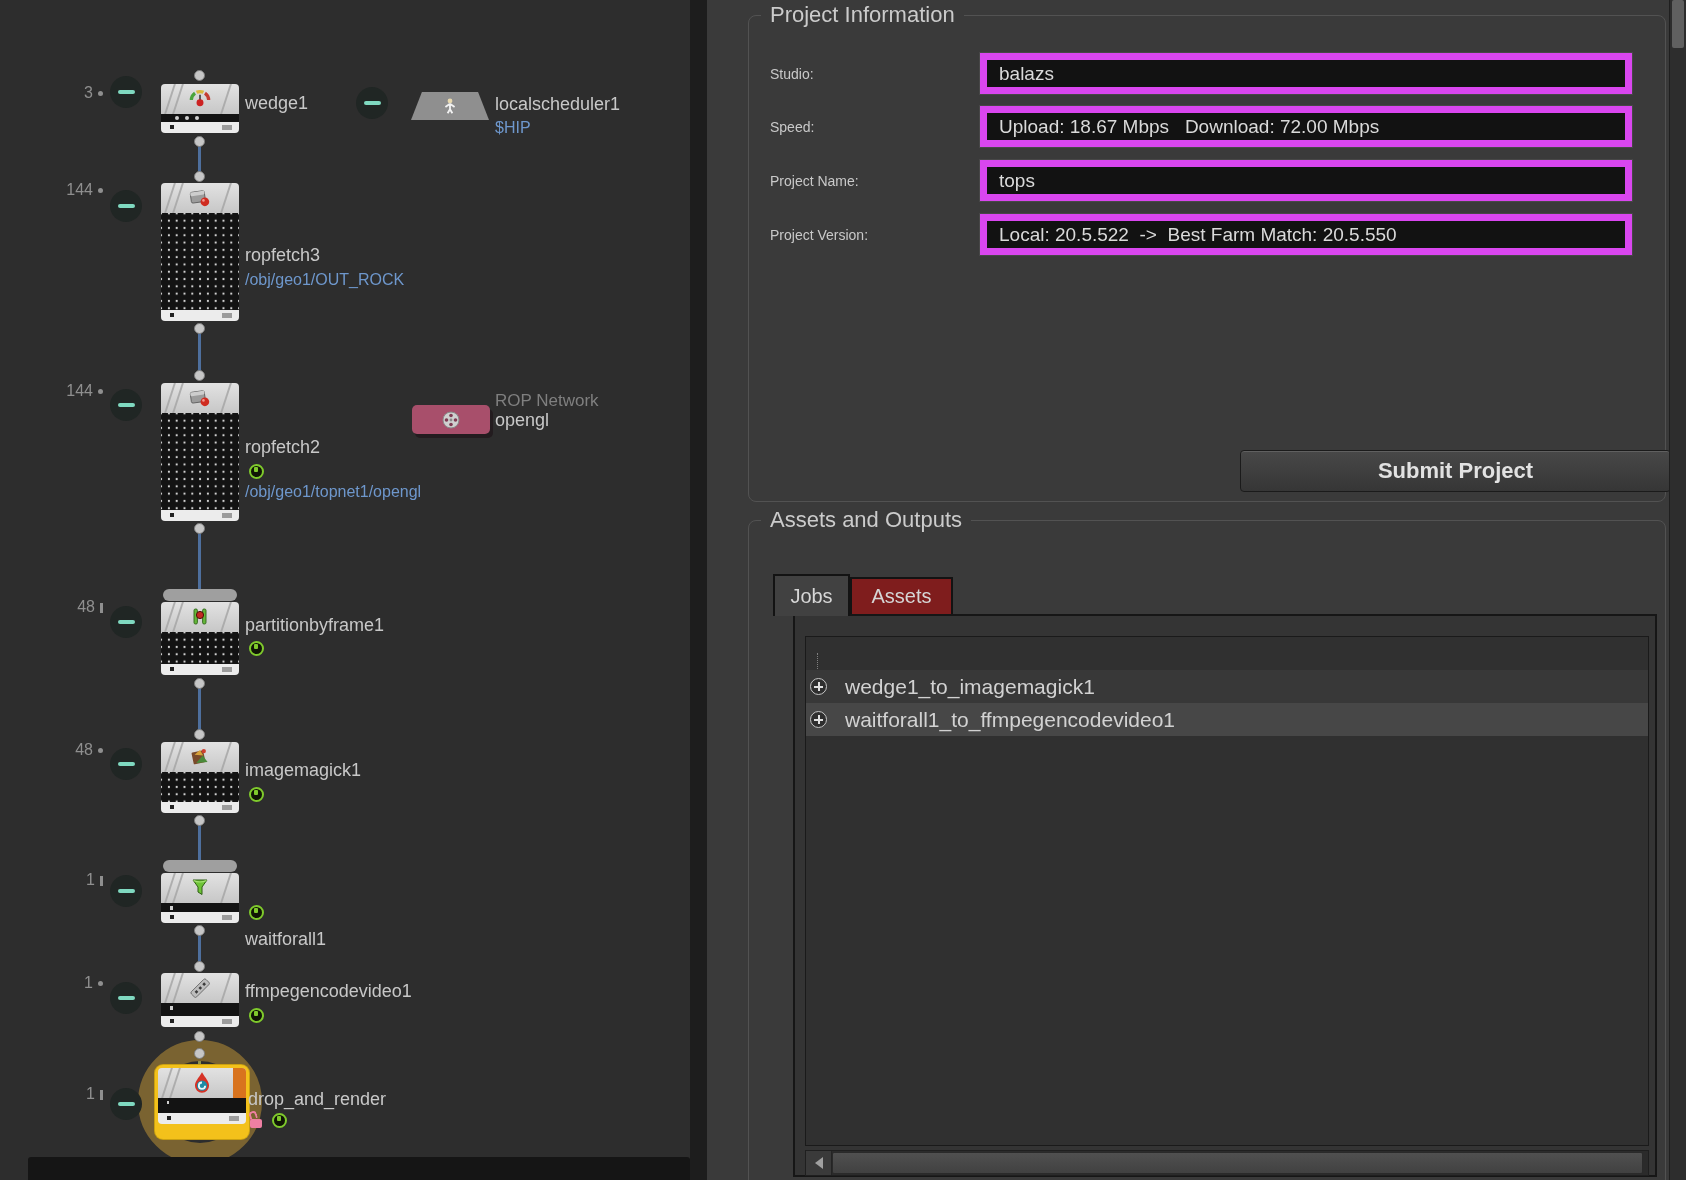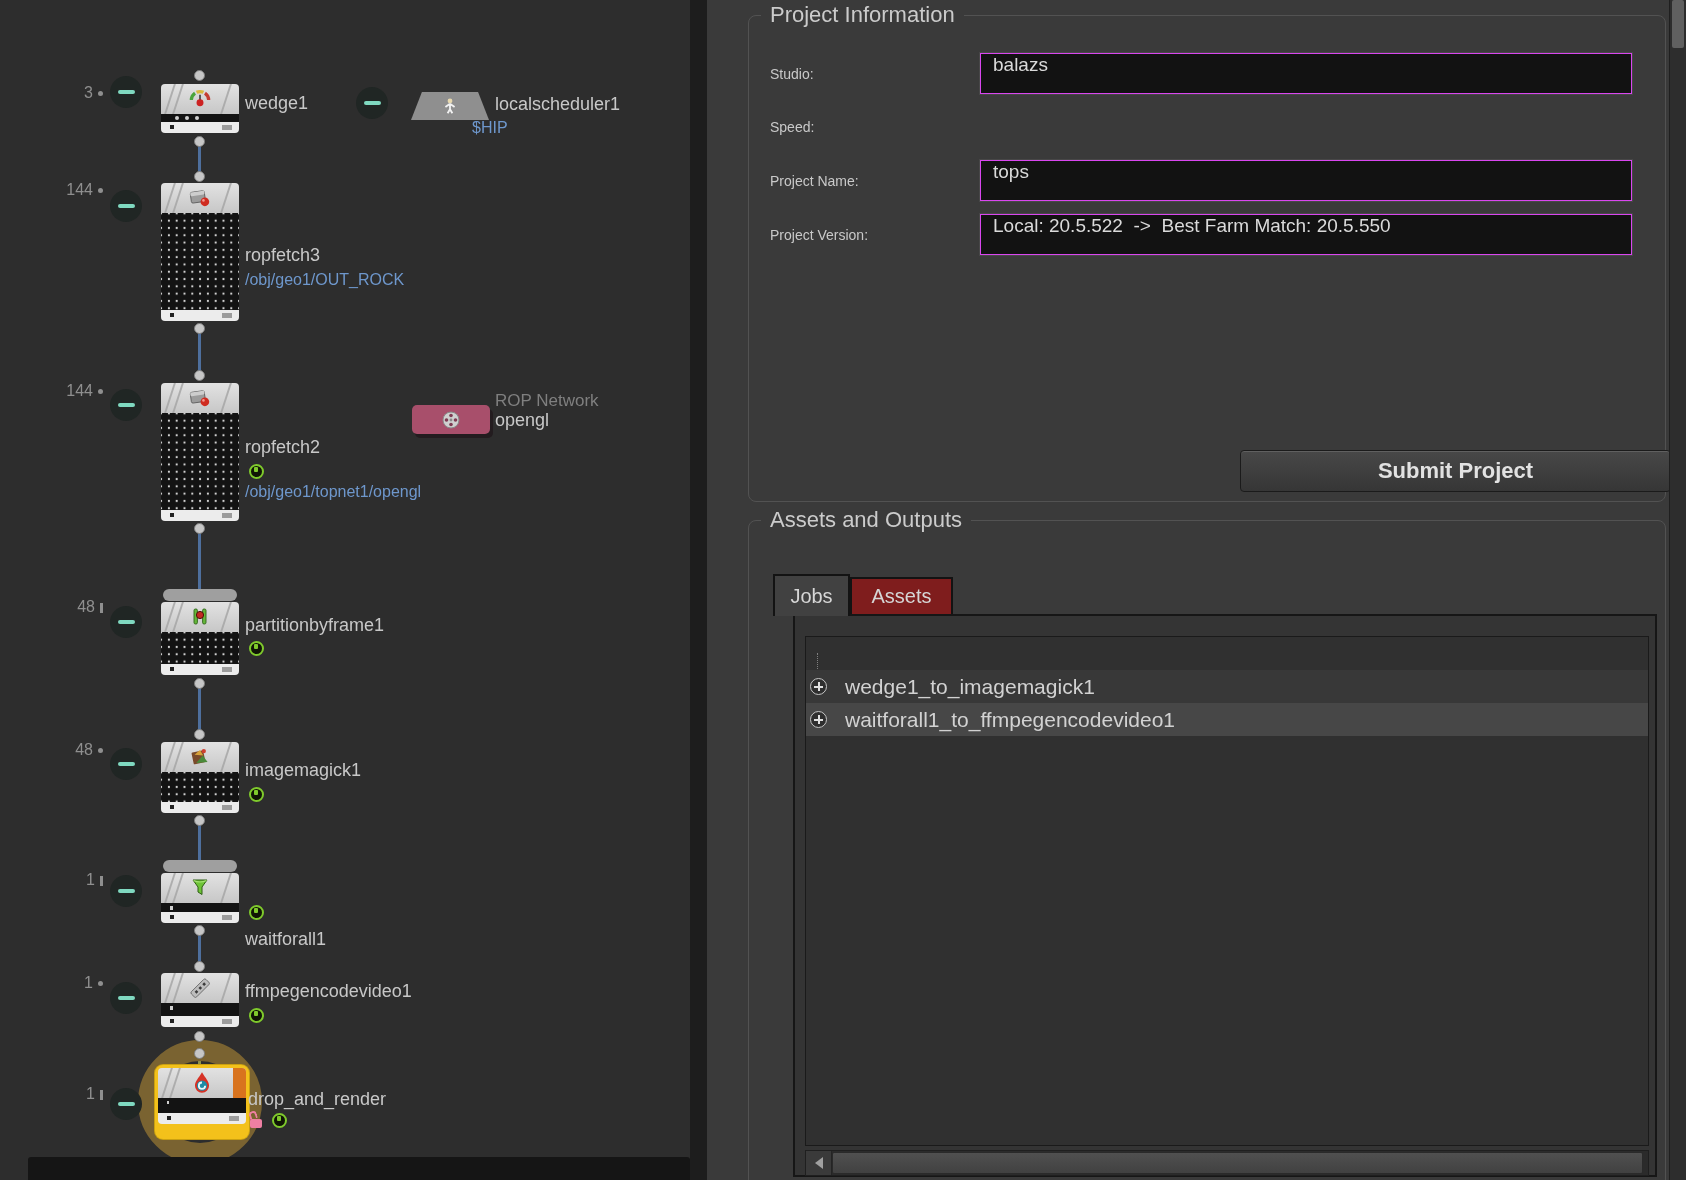--- a/index.html
+++ b/index.html
@@ -65,21 +65,21 @@
     box-shadow:3px 4px 0 rgba(25,12,18,.5);display:flex;align-items:center;justify-content:center;}
 
   
   #right-panel{position:absolute;left:707px;top:0;width:979px;height:1180px;background:#3a3a3a;}
   .groupbox{position:absolute;border:1px solid #525252;border-radius:8px;}
   .gtitle{position:absolute;top:-14px;left:12px;background:#3a3a3a;padding:0 9px;font-size:22px;color:#cbcbcb;white-space:nowrap;}
 
   .prow{position:absolute;left:21px;right:22px;height:41px;}
   .plabel{position:absolute;left:0;top:0;height:41px;display:flex;align-items:center;font-size:14px;color:#c9c9c9;}
   .pfield{position:absolute;left:210px;top:0;width:652px;height:41px;box-sizing:border-box;background:#121212;
-    border:1px solid #d946ef;box-shadow:0 0 0 1px #474747;display:flex;align-items:flex-start;}
+    border:7px solid #d946ef;box-shadow:0 0 0 1px #474747;display:flex;align-items:center;}
   .fvalue{padding-left:12px;font-size:19px;color:#dadada;white-space:pre;}
 
   .hbtn{position:absolute;height:42px;box-sizing:border-box;background:linear-gradient(#484848,#363636);
     border:1px solid #1b1b1b;border-radius:4px;box-shadow:inset 0 1px 0 #606060;
     display:flex;align-items:center;justify-content:center;font-size:21px;color:#e2e2e2;cursor:pointer;}
   .hbtn.bold{font-weight:bold;font-size:22px;}
 
   .tab{position:absolute;box-sizing:border-box;border:2px solid #131313;display:flex;align-items:center;
     justify-content:center;font-size:20px;color:#d6d6d6;}
   .tab.active{background:#414141;border-bottom:none;z-index:3;}
@@ -155,21 +155,21 @@
     <div class="bypass" style="left:356px;top:87px">
         <i></i>
       </div>
     <div class="trap">
       <svg width="22" height="22" viewBox="0 0 24 24">
         <circle cx="12" cy="6.5" r="2.6" fill="#e8d9b0"></circle>
         <path d="M12 9.5 L7 13 M12 9.5 L17 13 M12 9.5 v6 l-2.6 4.5 M12 15.5 l2.6 4.5" stroke="#f2f2f2" stroke-width="2" fill="none"></path>
       </svg>
     </div>
     <div class="nlabel" style="left:495px;top:94px">localscheduler1</div>
-    <div class="npath" style="left:472px;top:119px">$HIP</div>
+    <div class="npath" style="left:495px;top:119px">$HIP</div>
 
     <div class="ncount" style="top:181px"><span>144</span><i class="marker dot"></i></div>
     <div class="bypass" style="top:190px">
         <i></i>
       </div>
     <div class="tnode" style="top:183px">
       <div class="nhead">
           <i class="flare f1"></i>
           <i class="flare f2"></i>
           <i class="flare f3"></i>
@@ -368,20 +368,23 @@
       <span class="gtitle">Project Information</span>
 
       <div class="prow" style="top:37px">
         <span class="plabel">Studio:</span>
         <div class="pfield">
             <span class="fvalue">balazs</span>
           </div>
       </div>
       <div class="prow" style="top:90px">
         <span class="plabel">Speed:</span>
+        <div class="pfield">
+            <span class="fvalue">Upload: 18.67 Mbps   Download: 72.00 Mbps</span>
+          </div>
       </div>
       <div class="prow" style="top:144px">
         <span class="plabel">Project Name:</span>
         <div class="pfield">
             <span class="fvalue">tops</span>
           </div>
       </div>
       <div class="prow" style="top:198px">
         <span class="plabel">Project Version:</span>
         <div class="pfield">

